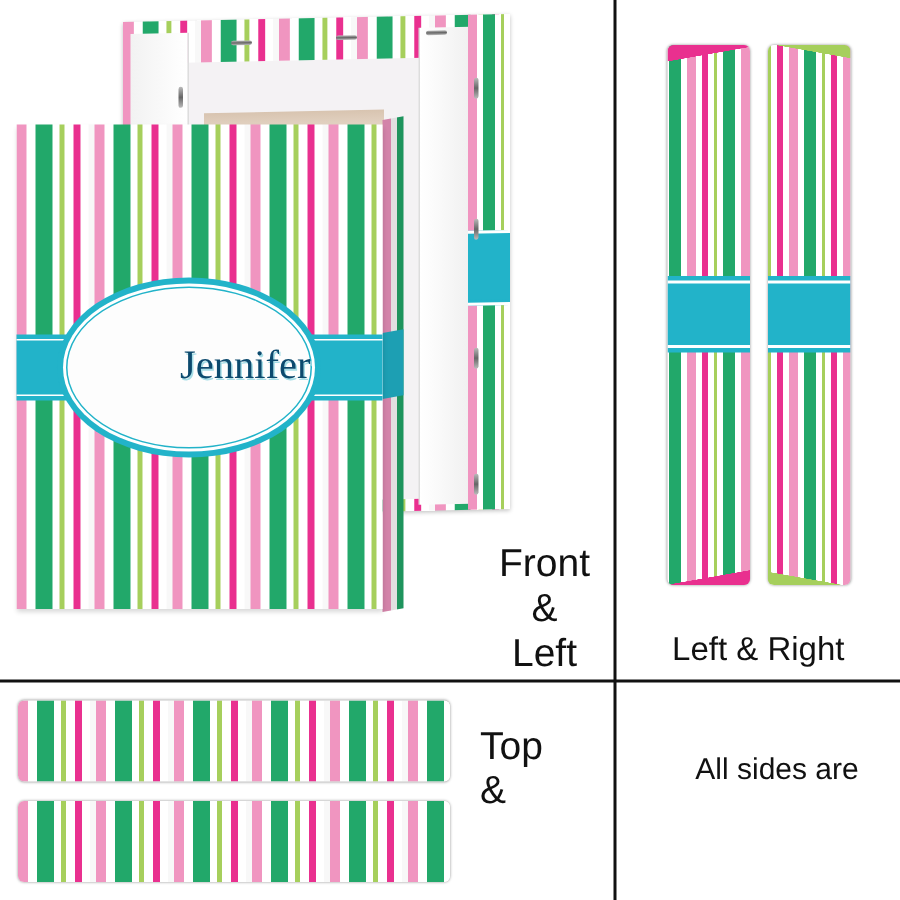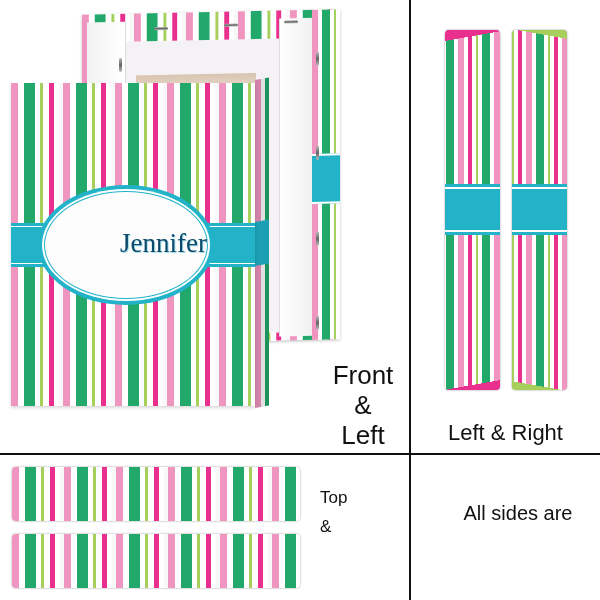--- a/index.html
+++ b/index.html
@@ -206,21 +206,21 @@
     <div class="corner-tri" style="top:0;background:linear-gradient(190deg,#a6cf5c 0,#a6cf5c 40%,transparent 41%);"></div>
     <div class="side-band"></div>
     <div class="corner-tri" style="bottom:0;background:linear-gradient(10deg,#a6cf5c 0,#a6cf5c 40%,transparent 41%);"></div>
   </div>
   <div class="label" style="left:411px;top:420px;width:189px;font-size:22px;line-height:26px;">Left &amp; Right</div>
 </div>
 
 <div>
   <div class="tb-strip stripes" style="top:467px;"></div>
   <div class="tb-strip stripes" style="top:534px;"></div>
-  <div class="label" style="left:310px;top:483px;width:94px;font-size:17px;line-height:29px;text-align:left;">
+  <div class="label" style="left:310px;top:483px;width:94px;font-size:26px;line-height:29px;text-align:left;">
     <div style="padding-left:10px;">Top</div>
     <div style="padding-left:10px;">&amp;</div>
   </div>
 </div>
 
 <div class="label" style="left:411px;top:498px;width:214px;font-size:20px;line-height:30px;">
   <div>All sides are</div>
 </div>
 
 <div class="divider-v"></div>

